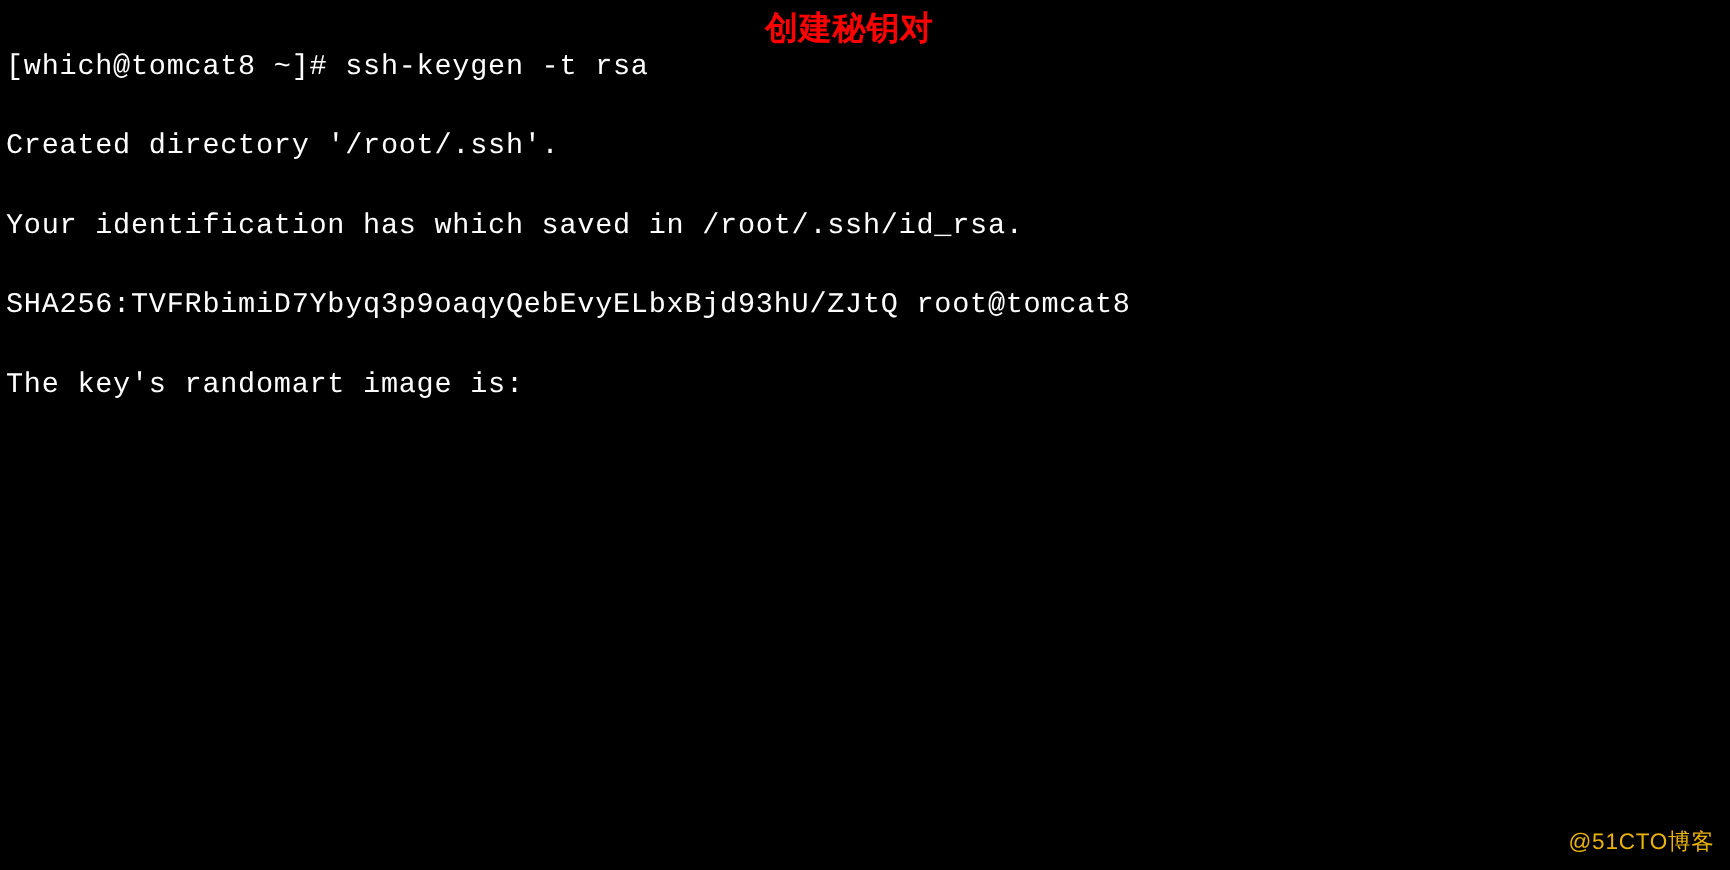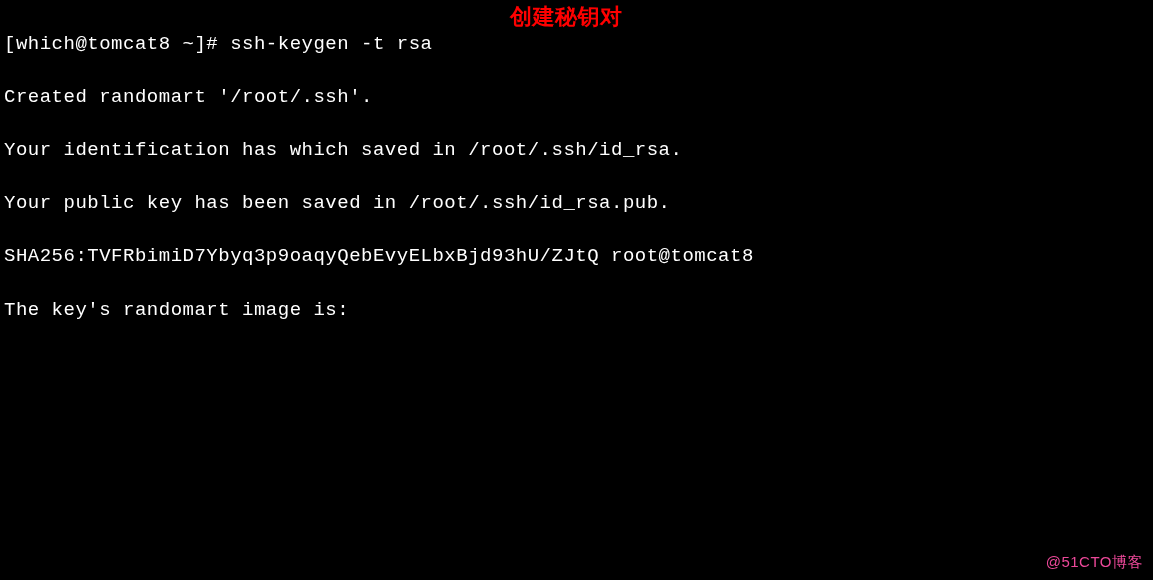--- a/index.html
+++ b/index.html
@@ -20,45 +20,44 @@
       position: relative;
       letter-spacing: 0.5px;
     }
     .terminal {
       white-space: pre;
     }
     .annotation {
       position: absolute;
       color: #ff0000;
       font-weight: bold;
-      font-family: Liberation Mono, monospace;
+      font-family: Liberation Sans, sans-serif;
       font-size: 22px;
       top: 4px;
       left: 510px;
     }
     .watermark {
       position: absolute;
       right: 10px;
       bottom: 8px;
-      color: #ec4899;
+      color: #eab308;
       font-family: "Microsoft YaHei", "SimHei", sans-serif;
       font-size: 15px;
     }
     .line {
       display: block;
     }
   </style>
 </head>
 <body>
 
 <div class="terminal">
 <span class="line"><span>[which@tomcat8 ~]# </span><span>ssh-keygen -t rsa</span></span>
-<span class="line">Created randomart '/root/.ssh'.</span>
+<span class="line">Created directory '/root/.ssh'.</span>
 <span class="line">Your identification has which saved in /root/.ssh/id_rsa.</span>
-<span class="line">Your public key has been saved in /root/.ssh/id_rsa.pub.</span>
 <span class="line">SHA256:TVFRbimiD7Ybyq3p9oaqyQebEvyELbxBjd93hU/ZJtQ root@tomcat8</span>
 <span class="line">The key's randomart image is:</span>
 
 
 
 
 
 
 
 

